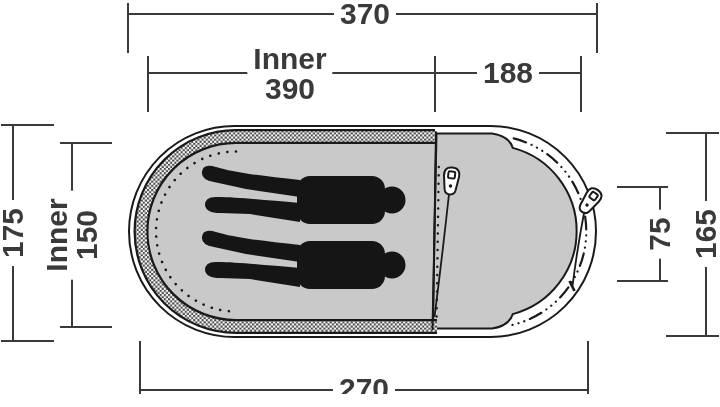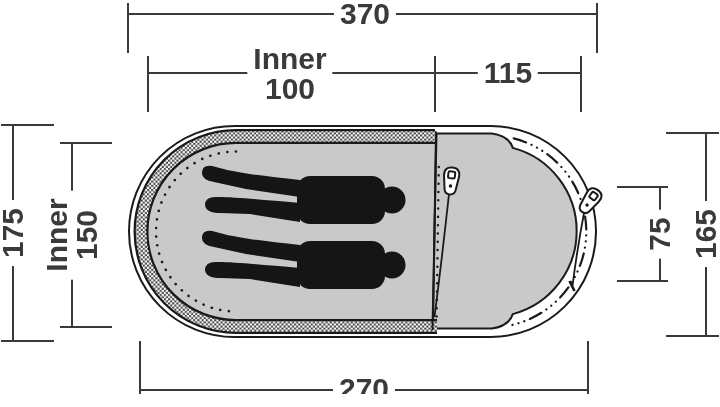--- a/index.html
+++ b/index.html
@@ -121,24 +121,24 @@
       <path d="M0,-13.5 Q8.5,-13.5 7.5,-4.5 L5.5,9 Q4.5,13.5 0,13.5 Q-4.5,13.5 -5.5,9 L-7.5,-4.5 Q-8.5,-13.5 0,-13.5 Z" fill="#ffffff" stroke="#1a1a1a" stroke-width="2"></path>
       <rect x="-3.4" y="-9.5" width="6.8" height="6.8" rx="1.6" fill="#ffffff" stroke="#1a1a1a" stroke-width="2"></rect>
       <circle cy="5" r="1.7" fill="#1a1a1a"></circle>
     </g>
   </svg>
 
   <div class="dim-label" style="left:365px;top:14px;">370</div>
 
   <div class="dim-label" style="left:290px;top:74px;">
     <span class="l2">Inner</span>
-    <span class="l2">100</span>
+    <span class="l2">390</span>
   </div>
 
-  <div class="dim-label" style="left:508px;top:73px;">115</div>
+  <div class="dim-label" style="left:508px;top:73px;">188</div>
 
   <div class="dim-label vertical" style="left:13px;top:233px;">175</div>
 
   <div class="dim-label vertical" style="left:72px;top:235px;">
     <span class="l2">Inner</span>
     <span class="l2">150</span>
   </div>
 
   <div class="dim-label vertical" style="left:660px;top:234px;">75</div>
 

